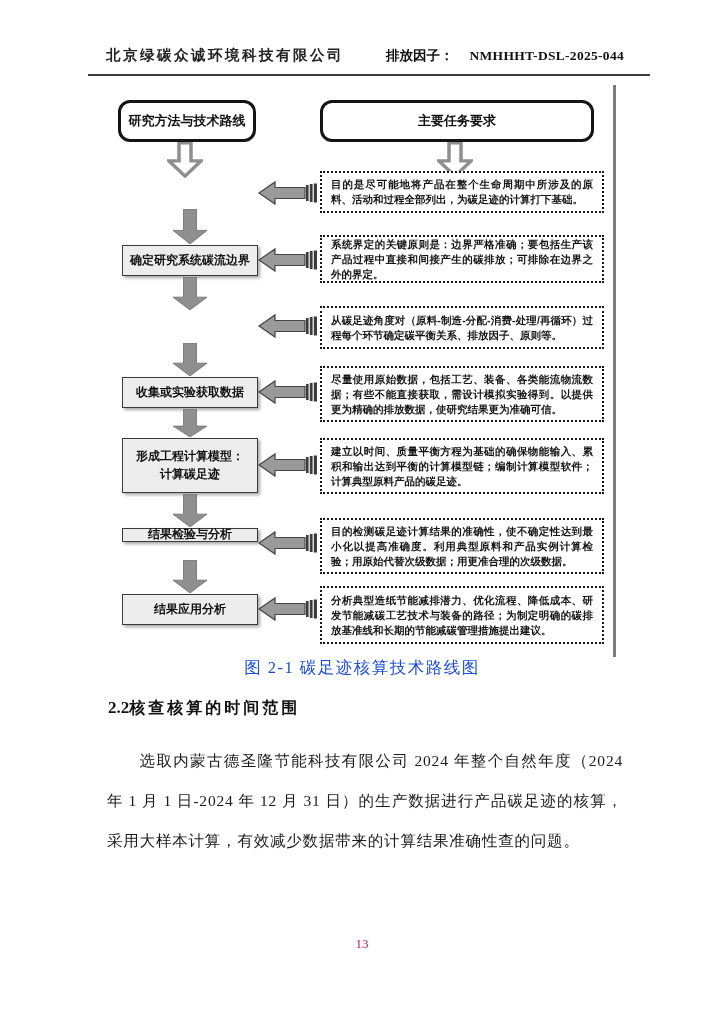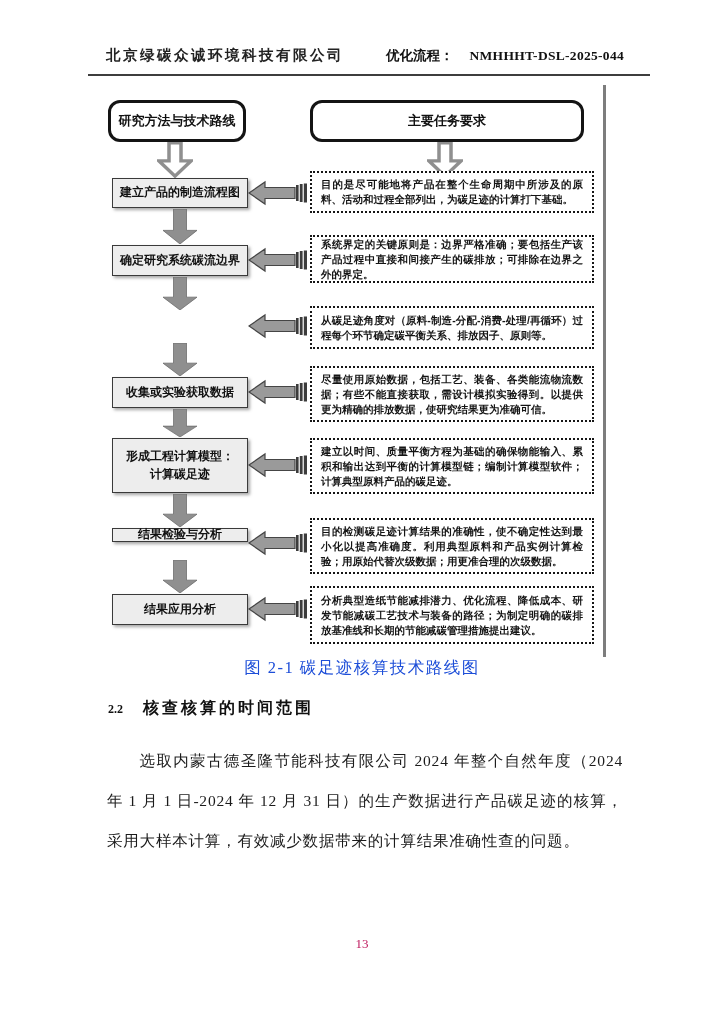--- a/index.html
+++ b/index.html
@@ -20,21 +20,21 @@
   }
   .company { font-size: 14.5px; font-weight: 600; letter-spacing: 2.5px; color: #222; }
   .docno { font-size: 13.5px; font-weight: 700; color: #111; }
   .docno .num { font-family: "Liberation Serif", serif; letter-spacing: 0.3px; padding-left: 16px; }
   .header-rule {
     position: absolute; top: 74px; left: 88px; width: 562px; height: 2px;
     background: #3d3d3d;
   }
 
   
-  .figure { position: absolute; left: 95px; top: 95px; width: 512px; height: 568px;
+  .figure { position: absolute; left: 105px; top: 95px; width: 512px; height: 568px;
             font-family: "Liberation Sans", "DejaVu Sans", sans-serif; }
   .vline { position: absolute; left: 508px; top: -10px; width: 2.5px; height: 572px; background: #7d7d7d; }
 
   .title-box {
     position: absolute; height: 42px;
     background: #fff; border: 3px solid #141414; border-radius: 12px;
     display: flex; align-items: center; justify-content: center;
     font-size: 13px; font-weight: 700; color: #111;
   }
   .left-title  { left: 13px;  top: 5px; width: 138px; }
@@ -57,58 +57,57 @@
     text-align: justify; overflow: hidden;
   }
   .arrow { position: absolute; display: block; }
 
   
   .caption {
     position: absolute; top: 657px; left: 0; width: 724px;
     text-align: center; font-size: 16.5px; letter-spacing: 1.5px; color: #1d4ed8;
   }
   .section-heading { position: absolute; top: 698px; left: 108px; font-weight: 700; color: #111; }
-  .sec-num { font-size: 12px; margin-right: 20px; }
+  .sec-num { font-size: 17px; }
   .sec-title { font-size: 16px; letter-spacing: 3px; }
   .body-text {
     position: absolute; top: 741px; left: 107px; width: 516px;
     font-size: 15.5px; line-height: 40px; color: #1b1b1b;
     text-indent: 2.1em; text-align: justify; text-align-last: left;
     letter-spacing: 0.8px;
   }
   .page-number {
     position: absolute; top: 936px; left: 0; width: 724px;
     text-align: center; font-size: 13px; color: #be185d;
   }
 </style>
 </head>
 <body>
 
 <div class="page">
 
   <div class="header">
     <span class="company">北京绿碳众诚环境科技有限公司</span>
-    <span class="docno"><span>优化流程：</span><span class="num">NMHHHT-DSL-2025-044</span></span>
+    <span class="docno"><span>排放因子：</span><span class="num">NMHHHT-DSL-2025-044</span></span>
   </div>
   <div class="header-rule"></div>
 
   <div class="figure">
     <div class="vline"></div>
 
     <div class="title-box left-title">研究方法与技术路线</div>
     <div class="title-box right-title">主要任务要求</div>
 
     <svg class="arrow" style="left:62px;top:47px" width="36" height="36" viewBox="0 0 36 38" preserveAspectRatio="none">
         <polygon points="12,1 24,1 24,20 34,20 18,36 2,20 12,20" fill="#ffffff" stroke="#8f8f8f" stroke-width="3.5"></polygon>
       </svg>
     <svg class="arrow" style="left:332px;top:47px" width="36" height="36" viewBox="0 0 36 38" preserveAspectRatio="none">
         <polygon points="12,1 24,1 24,20 34,20 18,36 2,20 12,20" fill="#ffffff" stroke="#8f8f8f" stroke-width="3.5"></polygon>
       </svg>
 
-    <div class="step-box" style="top:83px;height:30px">建立产品的制造流程图</div>
     <div class="step-box" style="top:150px;height:31px">确定研究系统碳流边界</div>
     <div class="step-box" style="top:282px;height:31px">收集或实验获取数据</div>
     <div class="step-box" style="top:343px;height:55px">形成工程计算模型：
 计算碳足迹</div>
     <div class="step-box" style="top:433px;height:14px">结果检验与分析</div>
     <div class="step-box" style="top:499px;height:31px">结果应用分析</div>
 
     <svg class="arrow" style="left:68px;top:114px" width="34" height="35" viewBox="0 0 34 36" preserveAspectRatio="none">
         <polygon points="10.5,0 23.5,0 23.5,22 34,22 17,36 0,22 10.5,22" fill="#8f8f8f" stroke="#6a6a6a" stroke-width="0.8"></polygon>
       </svg>

